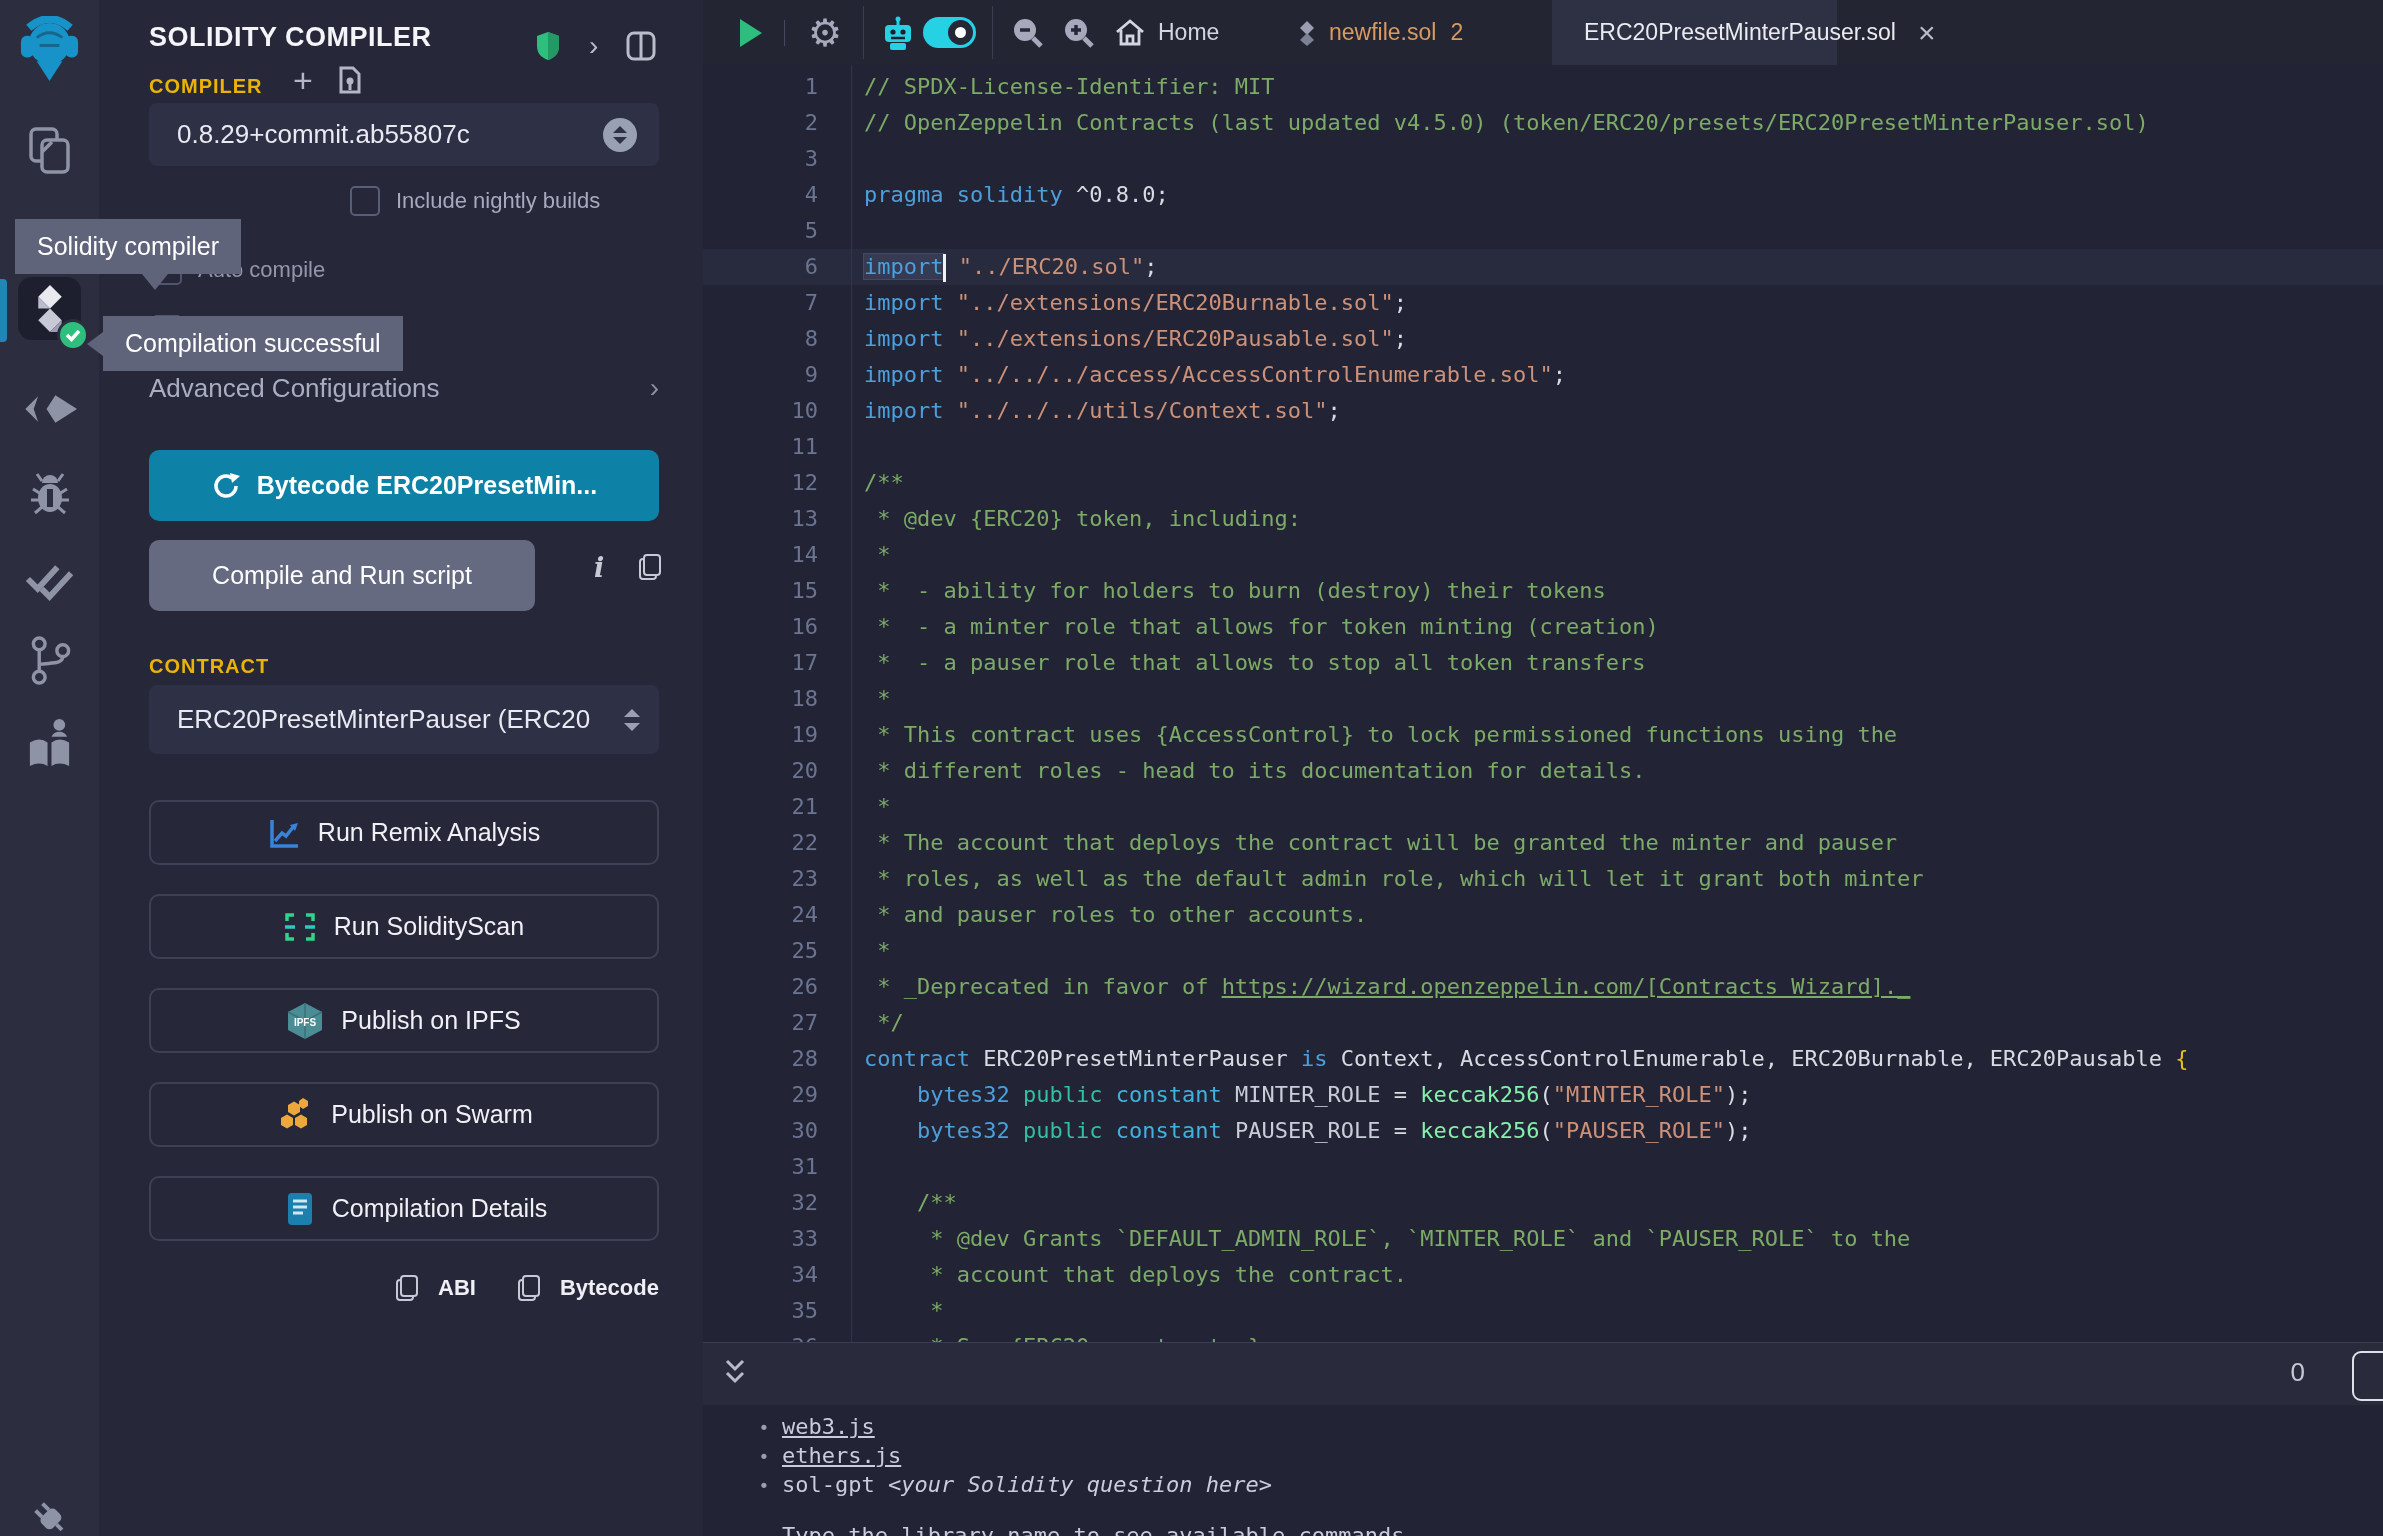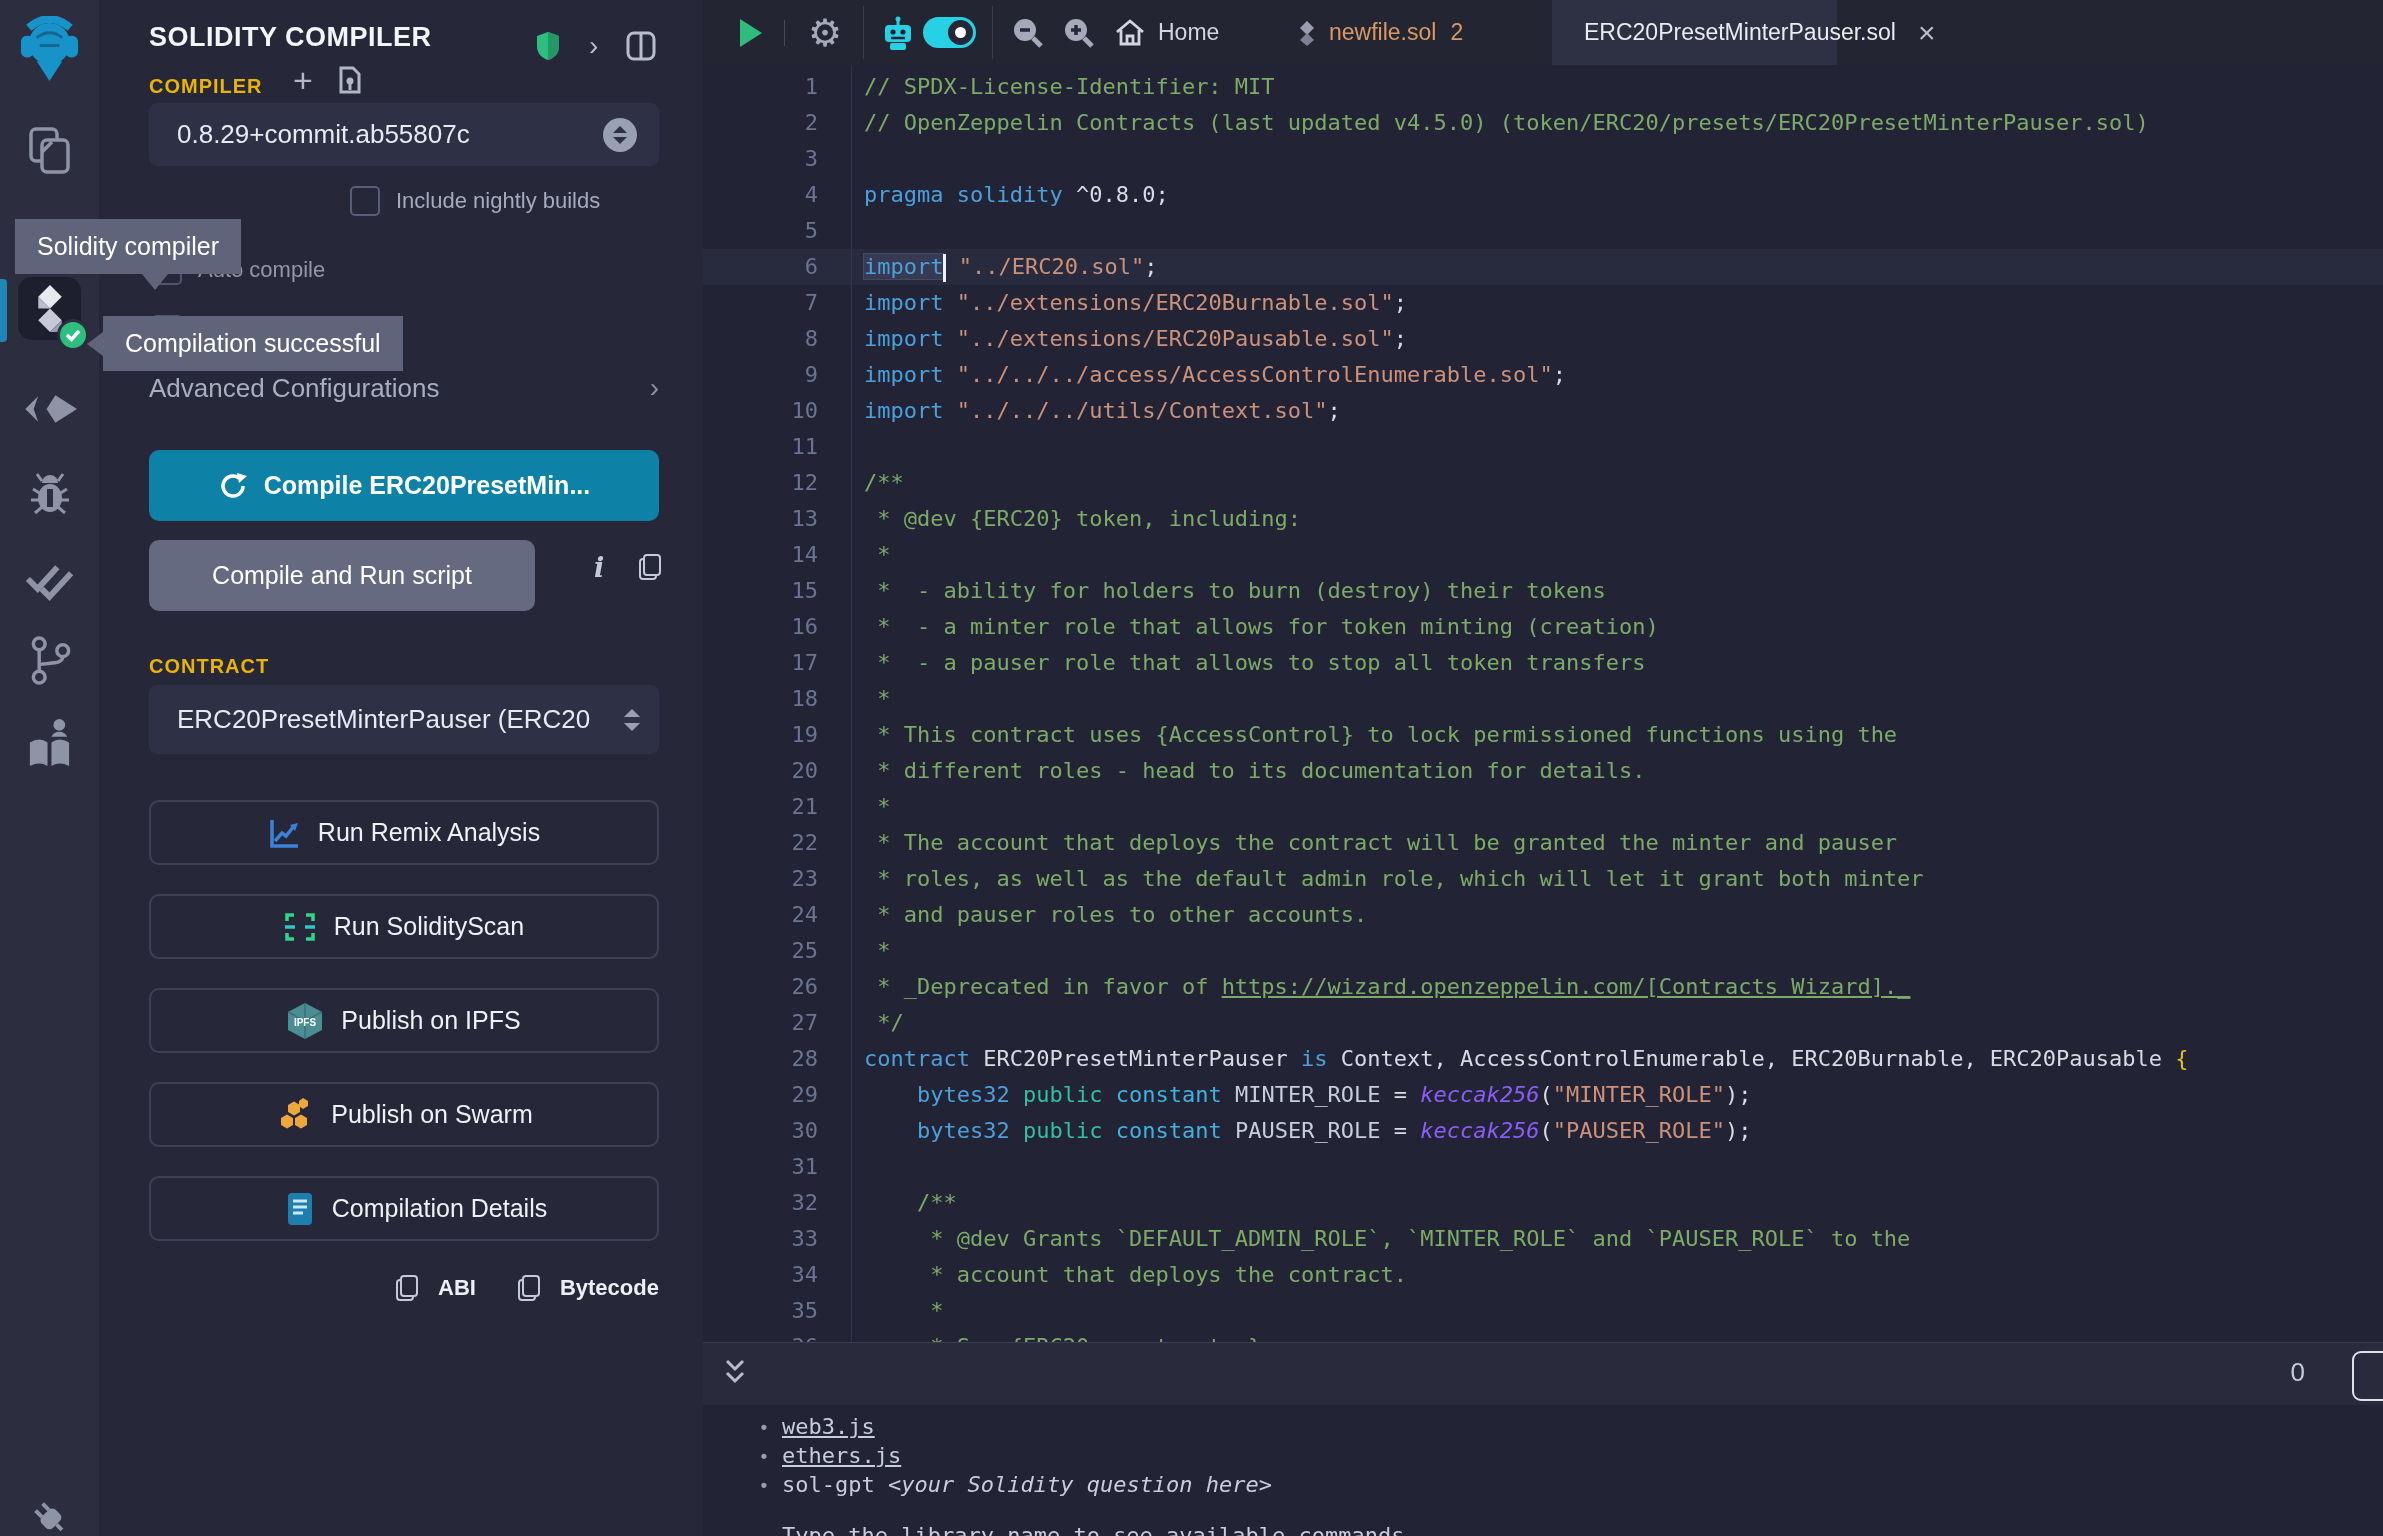--- a/index.html
+++ b/index.html
@@ -79,21 +79,21 @@
           font-family:"DejaVu Sans Mono",monospace;font-size:22px;}
   .codewrap{padding-top:4px;}
   .cl{display:flex;height:36px;line-height:36px;white-space:pre;}
   .cl.active{background:#282b3d;}
   .ln{flex:0 0 139px;text-align:right;padding-right:24px;color:#6b7491;box-sizing:border-box;}
   .ct{padding-left:22px;}
   .gutterline{position:absolute;left:148px;top:65px;width:1px;height:1277px;background:#31344a;}
   .tk-cm{color:#7cab66;} .tk-cmu{color:#7cab66;text-decoration:underline;}
   .tk-kw{color:#4ba0dc;} .tk-str{color:#cd9178;} .tk-pl{color:#d8dbe2;}
   .tk-ty{color:#4ba0dc;} .tk-pub{color:#32bfa2;} .tk-cst{color:#41b1dd;}
-  .tk-idu{color:#c8cdd9;} .tk-fn{color:#8b5cf6;font-style:italic;} .tk-br{color:#e5c21e;}
+  .tk-idu{color:#c8cdd9;} .tk-fn{color:#86efac;} .tk-br{color:#e5c21e;}
   .tk-kwhl{color:#4ba0dc;background:#363a52;box-shadow:0 0 0 1px #434866;}
   .tk-cursor{display:inline-block;width:3px;height:28px;background:#f0f2f8;vertical-align:middle;margin-right:-1px;}
 
   
   .termbar{position:absolute;left:0;top:1342px;width:1681px;height:63px;background:#292b3c;border-top:1px solid #3a3d52;box-sizing:border-box;}
   .term-collapse{position:absolute;left:18px;top:14px;color:#b8bbc9;}
   .term-badge{position:absolute;right:79px;top:14px;font-size:26px;color:#c6c9d6;}
   .term-searchbox{position:absolute;right:-16px;top:8px;width:44px;height:46px;border:2.5px solid #dfe1ea;border-radius:9px;}
   .termbody{position:absolute;left:0;top:1406px;width:1681px;height:131px;background:#222435;overflow:hidden;
             font-family:"DejaVu Sans Mono",monospace;font-size:22px;color:#c9ccda;}
@@ -250,21 +250,21 @@
       <span class="adv-chev">›</span>
     </div>
 
     <div class="btn-primary">
       <span>
         <svg width="30" height="30" viewBox="0 0 30 30">
             <path d="M25 15 a10 10 0 1 1 -4 -8" stroke="#ffffff" stroke-width="3.5" fill="none"></path>
             <polygon points="19,2 29,5 21,12" fill="#ffffff"></polygon>
           </svg>
       </span>
-      <span>Compile ERC20PresetMin...</span>
+      <span>Bytecode ERC20PresetMin...</span>
     </div>
 
     <div class="btn-secondary">
       <span>Compile and Run script</span>
     </div>
     <span class="info-i">i</span>
     <span class="copy-ic" style="position:absolute;left:540px;top:554px;">
         <i></i>
         <i></i>
       </span>

